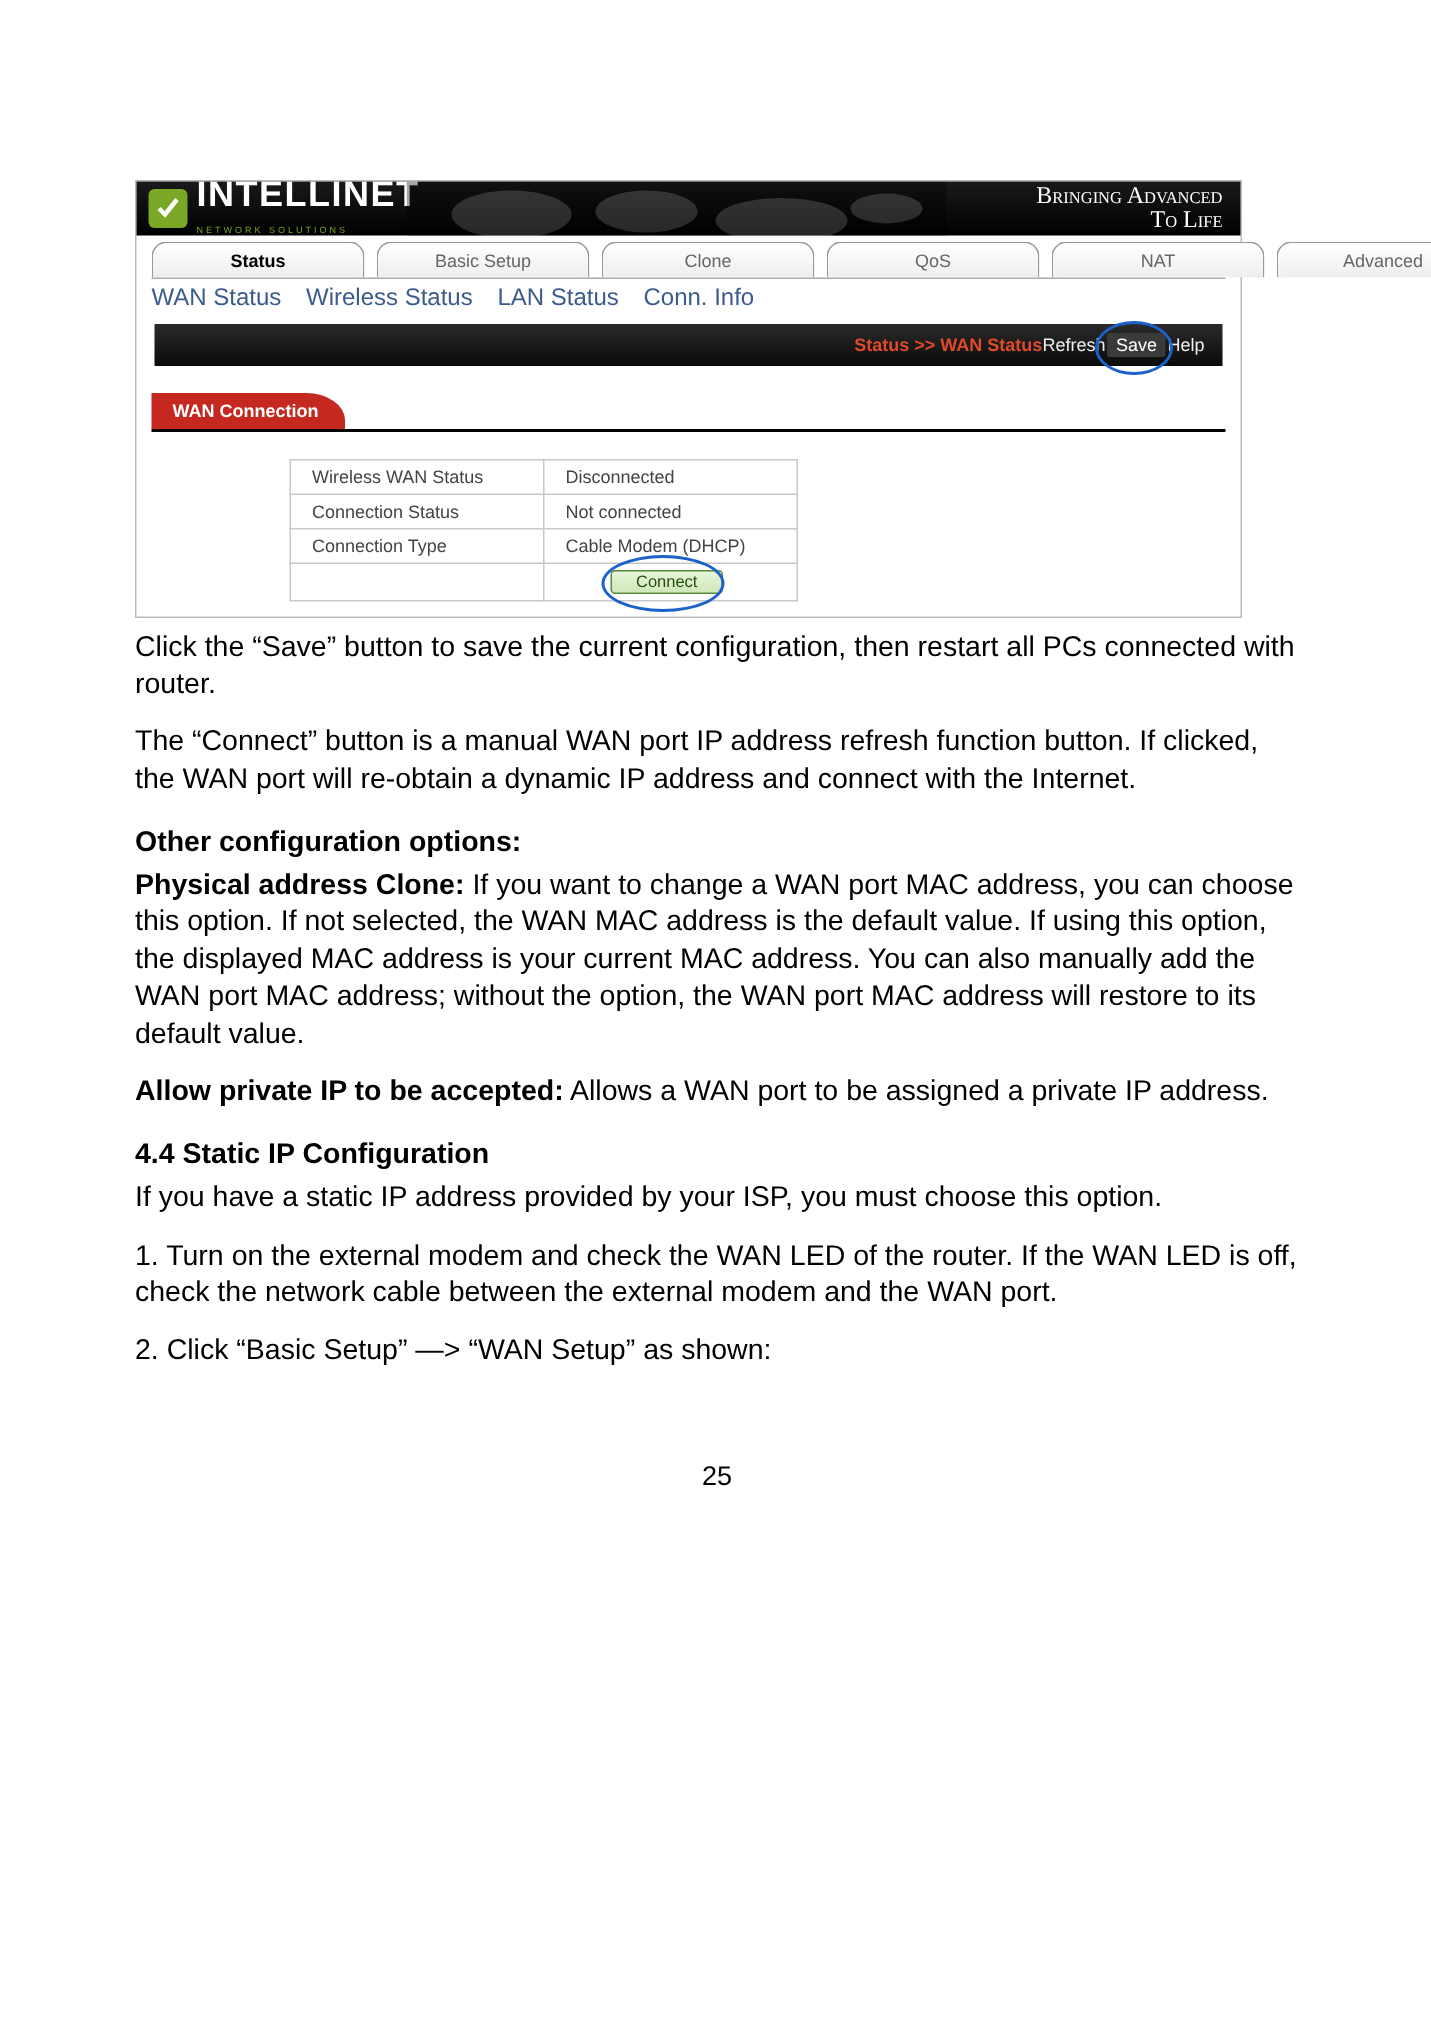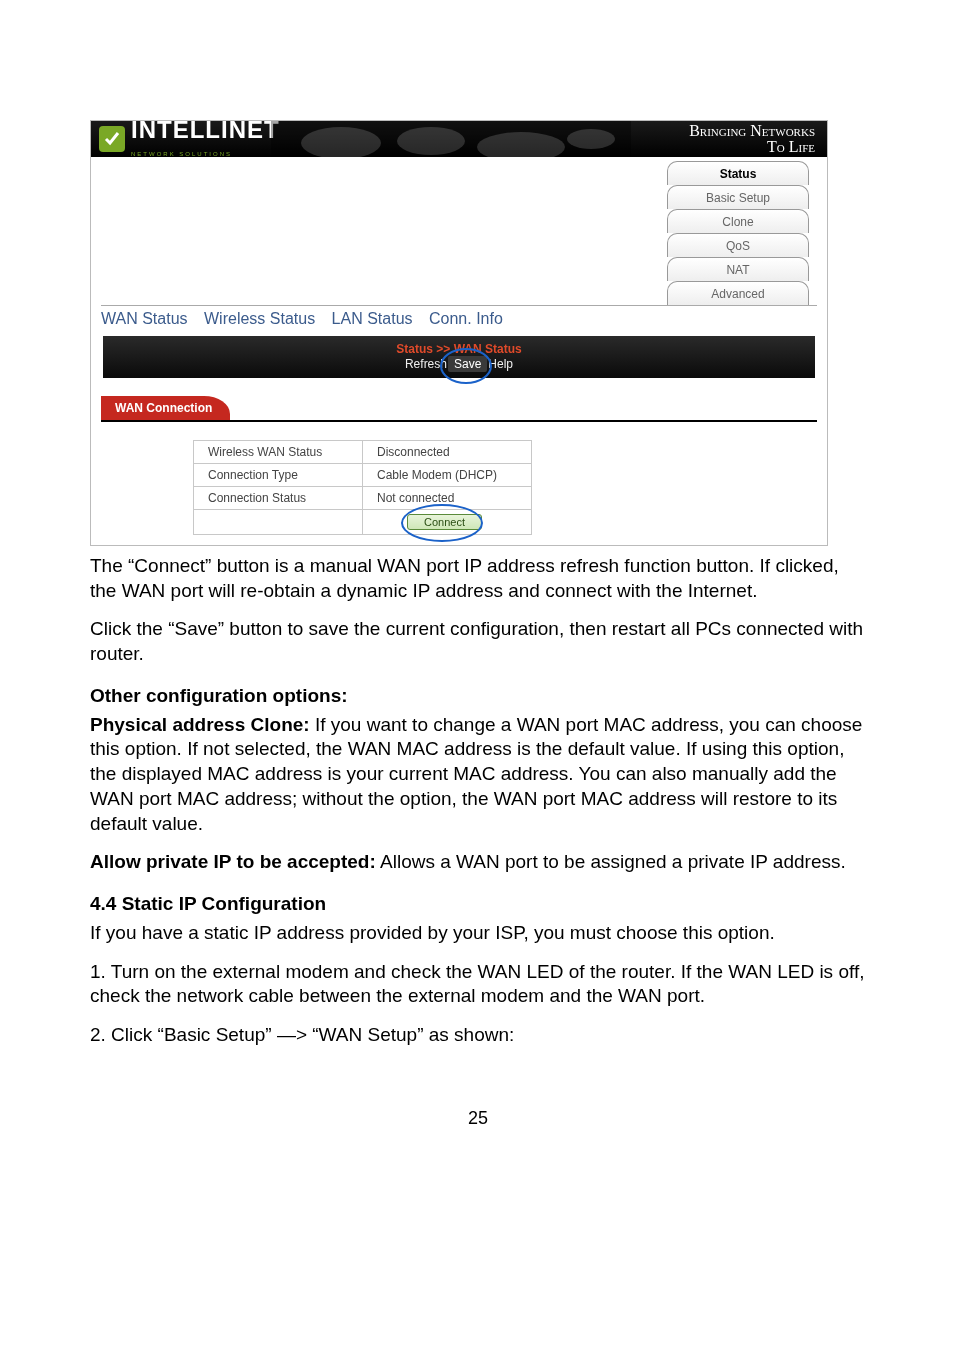--- a/index.html
+++ b/index.html
@@ -50,21 +50,21 @@
   }
   .brand { font: 900 24px/1 Arial; letter-spacing: 1px; }
   .brand-sub { font-size:6px; letter-spacing:2px; color:#79a725; margin-top:-2px;}
   .tagline { font: 16px/1 Georgia, serif; text-align:right; }
   .worldmap {
     position:absolute; left:180px; top:0; width:360px; height:48px;
     opacity:.35;
   }
 
   .tabs-row {
-    display:flex; gap:0; padding:4px 10px 0 10px; align-items:flex-end;flex-direction:column;
+    display:flex; gap:0; padding:4px 10px 0 10px; align-items:flex-end;
   }
   .tab {
     flex:0 0 auto; min-width:108px;
     border:1px solid #999; border-bottom:none;
     border-top-left-radius:10px; border-top-right-radius:10px;
     background:linear-gradient(#fff,#eee);
     font-size:12px; color:#666; text-align:center;
     padding:5px 16px 4px; margin-right:8px;
   }
   .tab.active { color:#000; font-weight:bold; }
@@ -73,21 +73,21 @@
   .subnav {
     padding:4px 10px 8px 10px;
     font-size:16px; color:#3b5b8c;
   }
   .subnav span { margin-right:12px; cursor:pointer; }
 
   .status-bar {
     display:flex; align-items:center; justify-content:flex-end;
     background:linear-gradient(#2a2a2a,#0a0a0a);
     color:#fff; font-size:12px;
-    padding:6px 12px; margin:0 12px;flex-direction:column;
+    padding:6px 12px; margin:0 12px;
   }
   .crumb { color:#e04a2a; font-weight:bold; }
   .status-actions { display:flex; gap:1px; align-items:center; }
   .status-actions .lbl { color:#eee; }
   .save-circle {
     position:relative; display:inline-flex; align-items:center;
     padding:1px 6px; background:#3a3a3a; border-radius:2px;
   }
   .save-ring {
     position:absolute; left:-8px; top:-8px; width:48px; height:32px;
@@ -156,21 +156,21 @@
           <svg width="16" height="16" viewBox="0 0 16 16">
               <path d="M2 8 l4 4 l8 -10" stroke="#fff" stroke-width="3" fill="none"></path>
             </svg>
         </span>
         <span>
           <span class="brand">INTELLINET</span><br>
           <span class="brand-sub">NETWORK SOLUTIONS</span>
         </span>
       </div>
       <div class="tagline">
-        <span style="font-variant:small-caps">Bringing Networks</span><br>
+        <span style="font-variant:small-caps">Bringing Advanced</span><br>
         <span style="font-variant:small-caps">To Life</span>
       </div>
     </div>
 
     <div class="tabs-row">
       <div class="tab active">Status</div>
       <div class="tab">Basic Setup</div>
       <div class="tab">Clone</div>
       <div class="tab">QoS</div>
       <div class="tab">NAT</div>
@@ -201,42 +201,42 @@
       <span class="section-tab">WAN Connection</span>
       <div class="section-underline"></div>
 
       <table class="wan">
         <tbody>
             <tr>
           <td>Wireless WAN Status</td>
           <td>Disconnected</td>
         </tr>
         <tr>
+          <td>Connection Status</td>
+          <td>Not connected</td>
+        </tr>
+        <tr>
           <td>Connection Type</td>
           <td>Cable Modem (DHCP)</td>
-        </tr>
-        <tr>
-          <td>Connection Status</td>
-          <td>Not connected</td>
         </tr>
         <tr class="connect-row">
           <td></td>
           <td>
             <span class="connect-ring">
               <span class="connect-btn">Connect</span>
             </span>
           </td>
         </tr>
       </tbody>
         </table>
     </div>
   </div>
 
+  <p class="body-text">Click the “Save” button to save the current configuration, then restart all PCs connected with router.</p>
   <p class="body-text">The “Connect” button is a manual WAN port IP address refresh function button. If clicked, the WAN port will re-obtain a dynamic IP address and connect with the Internet.</p>
-  <p class="body-text">Click the “Save” button to save the current configuration, then restart all PCs connected with router.</p>
 
   <p class="heading">Other configuration options:</p>
   <p class="body-text">
     <span class="inline-bold">Physical address Clone:</span><span> If you want to change a WAN port MAC address, you can choose this option. If not selected, the WAN MAC address is the default value. If using this option, the displayed MAC address is your current MAC address. You can also manually add the WAN port MAC address; without the option, the WAN port MAC address will restore to its default value.</span>
   </p>
   <p class="body-text">
     <span class="inline-bold">Allow private IP to be accepted:</span><span> Allows a WAN port to be assigned a private IP address.</span>
   </p>
 
   <p class="heading">4.4 Static IP Configuration</p>

